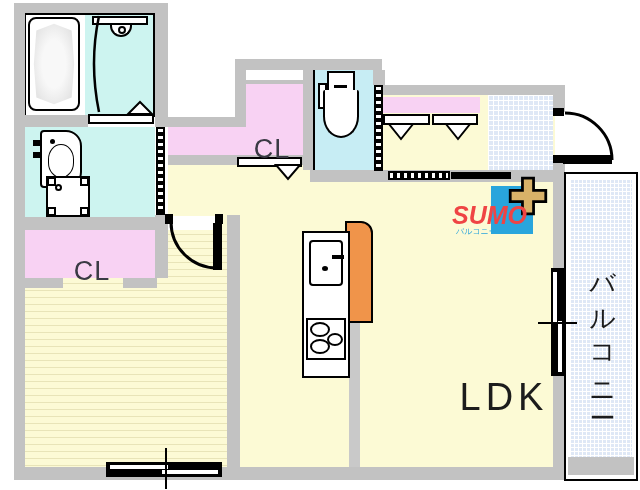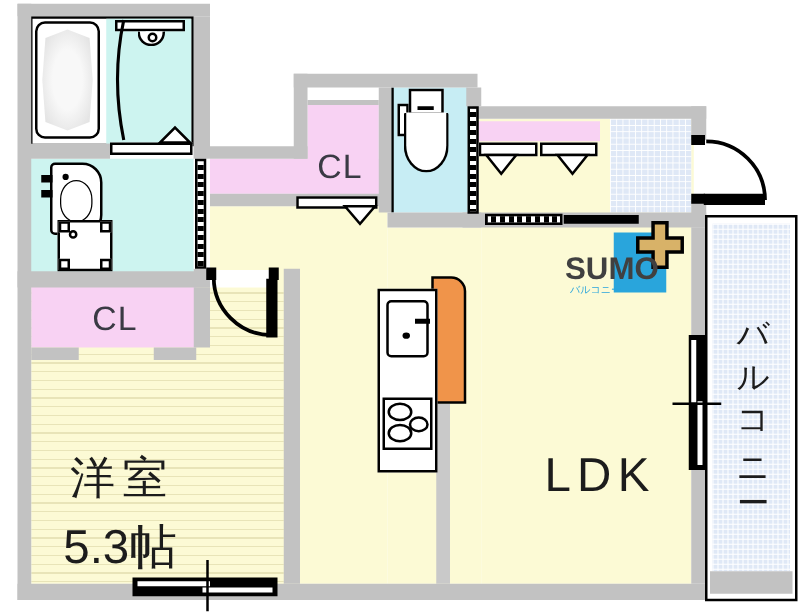--- a/index.html
+++ b/index.html
@@ -13,21 +13,21 @@
   .cyan2{background:var(--toilet-cyan,#c7edf4);}
   .tile{background-color:var(--tile-blue,#dfe8f6);
         background-image:linear-gradient(#ffffff 1px,transparent 1px),
                          linear-gradient(90deg,#ffffff 1px,transparent 1px);
         background-size:5px 5px;}
   .stripes{background:repeating-linear-gradient(to bottom,
         var(--floor-yellow,#fcfad5) 0 6px,var(--floor-stripe,#e8e4b8) 6px 7px);}
   .blk{border:2px solid #000;background:#fff;}
   .dashv{border:2px solid #000;background:repeating-linear-gradient(to bottom,#fff 0 3px,#000 3px 7px);}
   .dashh{border:2px solid #000;background:repeating-linear-gradient(to right,#fff 0 3px,#000 3px 7px);}
-  .label{position:absolute;color:#1c1c1c;white-space:nowrap;transform:translateX(-50%);}
+  .label{position:absolute;color:#1c1c1c;white-space:nowrap;transform:translateX(-50%);margin-top:16px;}
   .cl-label{color:#3a3a44;font-size:27px;letter-spacing:1px;}
   .room-label{font-size:36px;}
   .vtext{writing-mode:vertical-rl;text-orientation:upright;transform:none;}
   svg.overlay{position:absolute;left:0;top:0;pointer-events:none;}
 </style>
 </head>
 <body>
 
 <div id="canvas">
 
@@ -160,27 +160,25 @@
     <rect x="553" y="155" width="11" height="8" fill="#000"></rect>
     <rect x="563" y="155" width="49" height="9" fill="#000"></rect>
     <path d="M 612 160 A 47 47 0 0 0 565 113" fill="none" stroke="#000" stroke-width="3"></path>
 
     <line x1="166" y1="448" x2="166" y2="489" stroke="#000" stroke-width="2"></line>
     <line x1="538" y1="323" x2="577" y2="323" stroke="#000" stroke-width="2"></line>
   </svg>
 
   <div class="label cl-label" style="left:272px;top:118px;">CL</div>
   <div class="label cl-label" style="left:92px;top:240px;">CL</div>
-  <div class="label room-label" style="left:98px;top:358px;letter-spacing:6px;">洋室</div>
-  <div class="label room-label" style="left:96px;top:412px;font-size:38px;">5.3帖</div>
-  <div class="label room-label" style="left:480px;top:360px;font-size:38px;letter-spacing:5px;">LDK</div>
+  <div class="label room-label" style="left:504px;top:360px;font-size:38px;letter-spacing:5px;">LDK</div>
   <div class="label vtext" style="left:586px;top:238px;font-size:26px;letter-spacing:8px;color:#1c1c1c;">バルコニー</div>
 
   <div class="abs" style="left:450px;top:175px;width:105px;height:62px;">
     <div class="abs" style="left:41px;top:11px;width:42px;height:48px;background:var(--logo-blue,#29a5dc);"></div>
     <svg class="abs" style="left:58px;top:1px;" width="40" height="40" viewBox="0 0 36 36">
       <path d="M13 2 H23 V13 H34 V23 H23 V34 H13 V23 H2 V13 H13 Z" fill="var(--logo-plus-tan,#d8b268)" stroke="#000" stroke-width="2.5"></path>
     </svg>
-    <div class="abs" style="left:2px;top:26px;font-size:25px;font-weight:800;color:#404040;letter-spacing:0px;">SUMO</div>
+    <div class="abs" style="left:2px;top:26px;font-size:25px;font-weight:800;color:#ef4444;letter-spacing:0px;font-style:italic;">SUMO</div>
     <div class="abs" style="left:6px;top:51px;font-size:8px;color:var(--logo-blue,#29a5dc);">バルコニー</div>
   </div>
 
 </div>
 
 </body></html>

